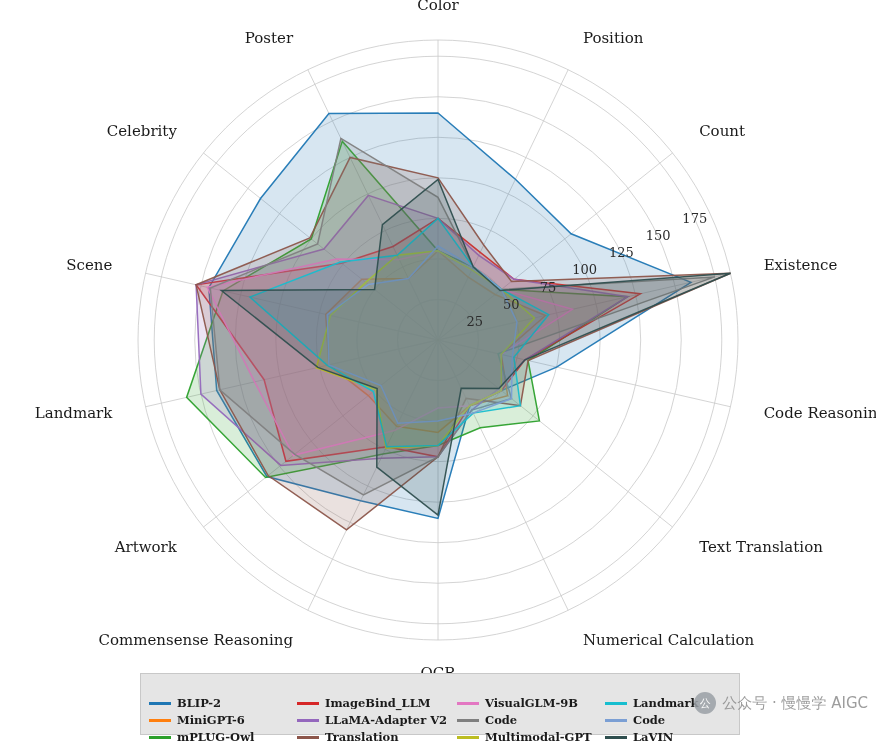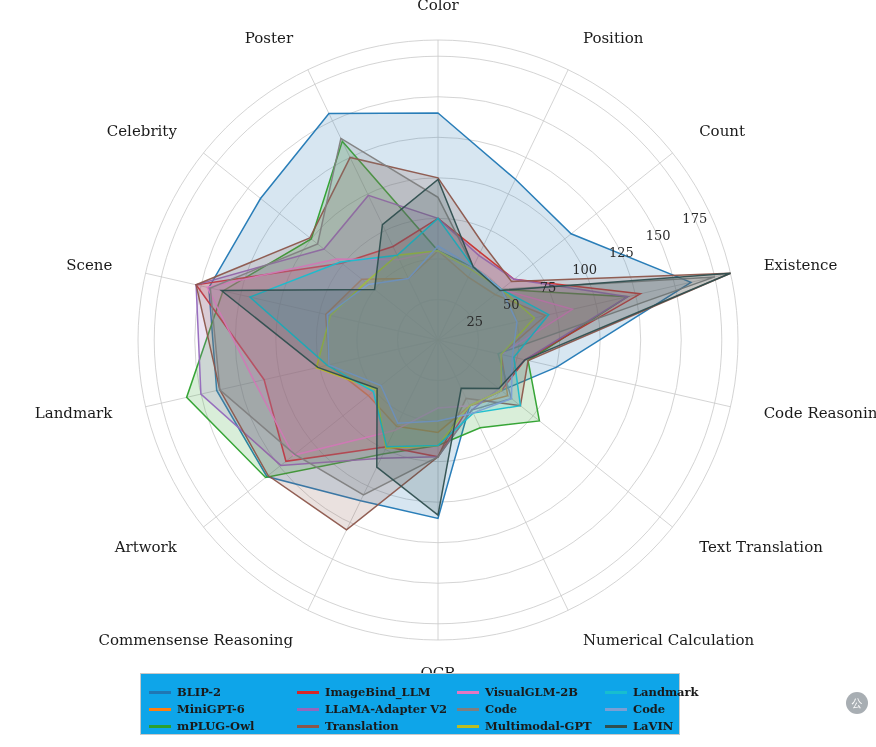--- a/index.html
+++ b/index.html
@@ -40,26 +40,26 @@
   }
   .spoke {
     stroke: #c9c9c9;
     stroke-width: 0.8;
   }
   
   #legend {
     position: absolute;
     left: 140px;
     top: 673px;
-    width: 540px;
+    width: 600px;
     height: 62px;
     border: 1px solid #c8c8c8;
-    background: #0ea5e9;
+    background: #e5e5e5;
     box-sizing: border-box;
-    padding: 10px 8px 4px 8px;
+    padding: 21px 8px 4px 8px;
   }
   .legend-grid {
     display: grid;
     grid-template-columns: 148px 160px 148px 130px;
     grid-template-rows: repeat(3, 17px);
     align-items: center;
   }
   .legend-entry {
     display: flex;
     align-items: center;
@@ -209,21 +209,21 @@
       <div class="legend-entry">
         <span class="legend-swatch" style="background: rgb(31, 119, 180);"></span>
         <span class="legend-label">BLIP-2</span>
       </div>
       <div class="legend-entry">
         <span class="legend-swatch" style="background: rgb(214, 39, 40);"></span>
         <span class="legend-label">ImageBind_LLM</span>
       </div>
       <div class="legend-entry">
         <span class="legend-swatch" style="background: rgb(227, 119, 194);"></span>
-        <span class="legend-label">VisualGLM-2B</span>
+        <span class="legend-label">VisualGLM-9B</span>
       </div>
       <div class="legend-entry">
         <span class="legend-swatch" style="background: rgb(23, 190, 207);"></span>
         <span class="legend-label">Landmark</span>
       </div>
       <div class="legend-entry">
         <span class="legend-swatch" style="background: rgb(255, 127, 14);"></span>
         <span class="legend-label">MiniGPT-6</span>
       </div>
       <div class="legend-entry">
@@ -252,13 +252,14 @@
       </div>
       <div class="legend-entry">
         <span class="legend-swatch" style="background: rgb(47, 79, 79);"></span>
         <span class="legend-label">LaVIN</span>
       </div>
     </div>
 </div>
 
 <div id="watermark">
   <div class="wm-badge">公</div>
+  <div>公众号 · 慢慢学 AIGC</div>
 </div>
 
 </body></html>

